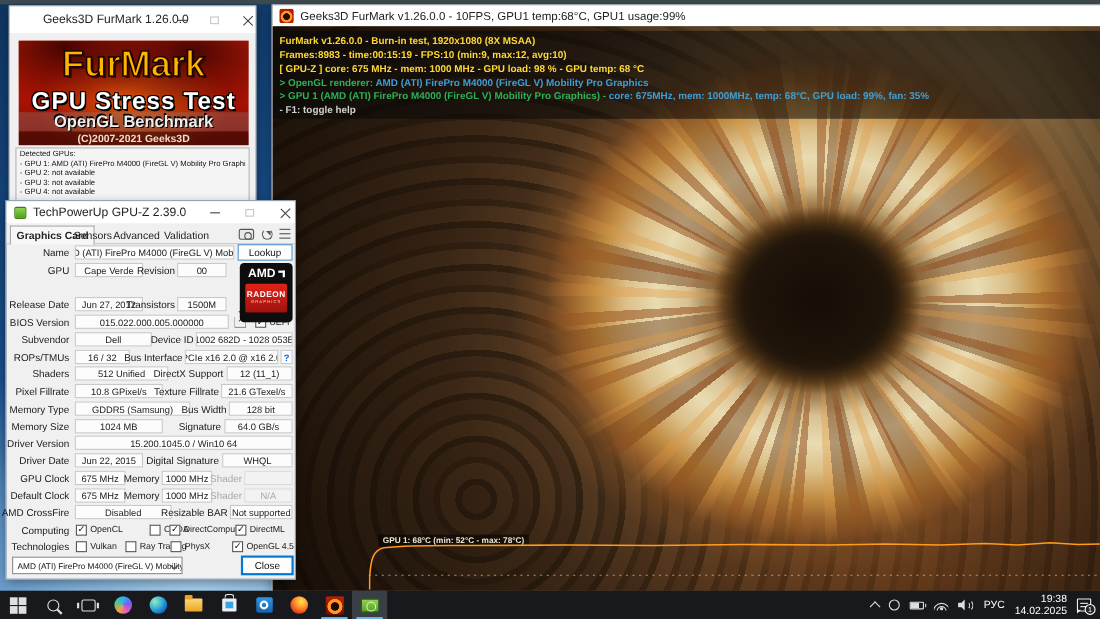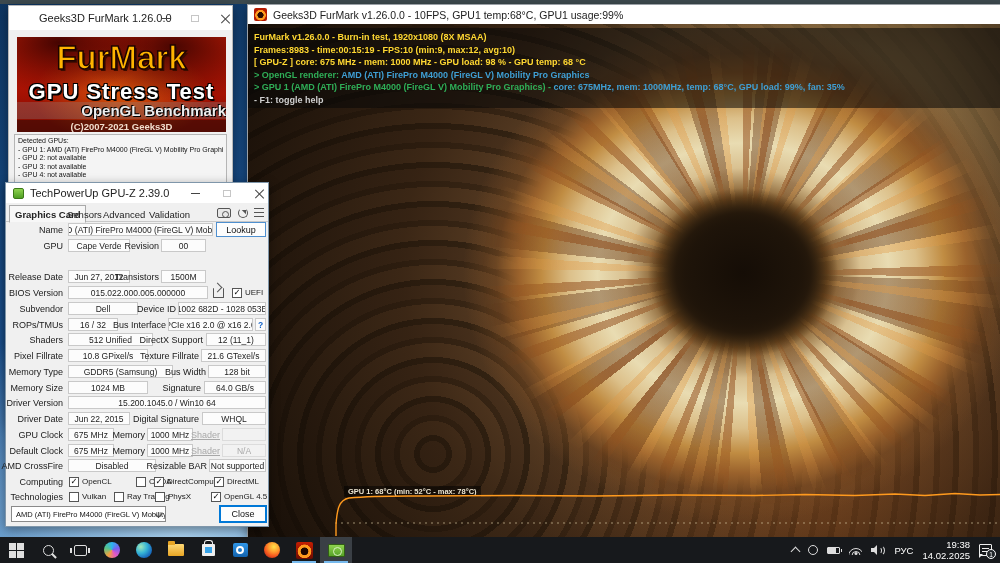--- a/index.html
+++ b/index.html
@@ -67,21 +67,21 @@
   #fm-logo { position:absolute; left:8px; top:31px; width:209px; height:95px; overflow:hidden;
     background:
       radial-gradient(ellipse at 20% 6%, rgba(45,0,0,.85) 0%, rgba(45,0,0,0) 40%),
       radial-gradient(ellipse at 75% 10%, rgba(40,0,0,.8) 0%, rgba(40,0,0,0) 45%),
       radial-gradient(ellipse at 50% 60%, rgba(255,140,20,.55) 0%, rgba(255,140,20,0) 60%),
       linear-gradient(#d21f06,#a51103 60%,#7d0c02); }
   #fm-brand { position:absolute; left:0; top:2px; width:100%; text-align:center; font-size:33px; font-weight:bold;
     letter-spacing:0px; color:#ffb400; -webkit-text-stroke:1.5px #1d0300; text-shadow:2px 2px 0 #3a0c00; }
   #fm-sub1 { position:absolute; left:0; top:42px; width:100%; text-align:center; font-size:22px; font-weight:bold; color:#fff;
     text-shadow:1.5px 1.5px 0 #000,-1px -1px 0 #000,1px -1px 0 #000,-1px 1px 0 #000; letter-spacing:1px; }
-  #fm-sub2 { position:absolute; left:0; top:65px; width:100%; text-align:right; font-size:15px; font-weight:bold; color:#ededed;
+  #fm-sub2 { position:absolute; left:0; top:65px; width:100%; text-align:center; font-size:15px; font-weight:bold; color:#ededed;
     background:rgba(140,140,140,.3); text-shadow:1px 1px 0 #000,-1px -1px 0 #000; }
   #fm-copy { position:absolute; left:0; top:83px; width:100%; text-align:center; font-size:9.5px; font-weight:bold; color:#f2ddcc;
     background:rgba(40,10,5,.5); padding-top:1px; }
   #fm-box { position:absolute; left:5px; top:128px; width:213px; height:64px; border:1px solid #b5b5b5; background:#f4f4f4; padding:2px 3px; }
   #fm-box div { font-size:7px; line-height:8.6px; color:#111; white-space:nowrap; overflow:hidden; }
 
   
   #gz { left:5px; top:182px; width:264px; height:345px; border:1px solid #7f96aa; z-index:3; }
   #gz .tbar { height:20px; }
   #gz-ico { width:11px; height:11px; margin:0 6px 0 7px; border-radius:2px; background:linear-gradient(#8fd34f,#4e9e22); border:1px solid #3c7a18; }
@@ -92,21 +92,21 @@
   
   .cam { position:absolute; width:14px; height:10px; border:1px solid #555; border-radius:2px; background:#e8e8e8; }
   .cam::after { content:""; position:absolute; left:4px; top:1.5px; width:5px; height:5px; border:1.3px solid #555; border-radius:50%; }
   .refr { position:absolute; width:10px; height:10px; border:1.6px solid #555; border-radius:50%; border-top-color:transparent; }
   .refr::after { content:""; position:absolute; right:-2px; top:-2px; border:3px solid transparent; border-bottom-color:#555; transform:rotate(45deg); }
   .menu3 { position:absolute; width:10px; height:9px; border-top:1.6px solid #555; border-bottom:1.6px solid #555; }
   .menu3::after { content:""; position:absolute; left:0; top:2.6px; width:10px; height:1.6px; background:#555; }
 
   .gz-row { position:absolute; left:5px; width:254px; height:13px; }
   .lab { position:absolute; top:0; height:13px; display:flex; align-items:center; justify-content:flex-end; font-size:9px; color:#1a1a1a; white-space:nowrap; }
-  .lab.dis { color:#a8a8a8;text-decoration:underline; }
+  .lab.dis { color:#a8a8a8; }
   .fld { position:absolute; top:0; height:13px; background:#fcfcfc; border:1px solid #c9c9c9; display:flex; align-items:center; justify-content:center;
     font-size:8.5px; color:#222; white-space:nowrap; overflow:hidden; }
   .fld.dis { color:#a8a8a8; background:#f2f2f2; border-color:#dcdcdc; }
   .gbtn { position:absolute; top:-1px; height:15px; background:#fdfdfd; border:1px solid #4f90d0; display:flex; align-items:center; justify-content:center; font-size:9px; color:#111; }
   .cbx { position:absolute; top:0; height:13px; display:flex; align-items:center; gap:3px; font-size:8px; color:#1a1a1a; white-space:nowrap; }
   .cbx .box { width:10px; height:10px; border:1px solid #555; background:#fff; display:flex; align-items:center; justify-content:center; font-size:8.5px; line-height:1; color:#111; flex:none; }
   .share { position:absolute; width:11px; height:10px; border:1.3px solid #555; border-top:none; border-radius:1px; }
   .share::after { content:""; position:absolute; right:2px; top:-4px; width:6px; height:6px; border-top:1.5px solid #555; border-right:1.5px solid #555; transform:rotate(45deg); }
   #amd-badge { position:absolute; left:212px; top:56px; width:48px; height:54px; background:#0d0d0d; border-radius:4px; display:flex; flex-direction:column; align-items:center; }
   #amd-badge .brand { color:#fff; font-weight:bold; font-size:11px; margin-top:4px; display:flex; align-items:center; gap:2px; }
@@ -397,20 +397,30 @@
       <span>PhysX</span>
     </span>
     <span class="cbx" style="left:200px;">
       <span class="box">
           <span>✓</span>
         </span>
       <span>OpenGL 4.5</span>
     </span>
   </div>
 
+  <div id="amd-badge">
+    <span class="brand">
+        <span>AMD</span>
+        <span class="amd-arr"></span>
+      </span>
+    <span class="red">
+      <div class="r1">RADEON</div>
+      <div class="r2">GRAPHICS</div>
+    </span>
+  </div>
 
   <div id="gz-select">
     <span>AMD (ATI) FirePro M4000 (FireGL V) Mobility</span>
     <span class="dd-chev"></span>
   </div>
   <span class="gbtn" style="left:213px;top:322px;width:48px;height:18px;border-width:2px;border-color:#0078d7;">Close</span>
 </div>
 
 <div id="taskbar">
   <div class="tslot">

